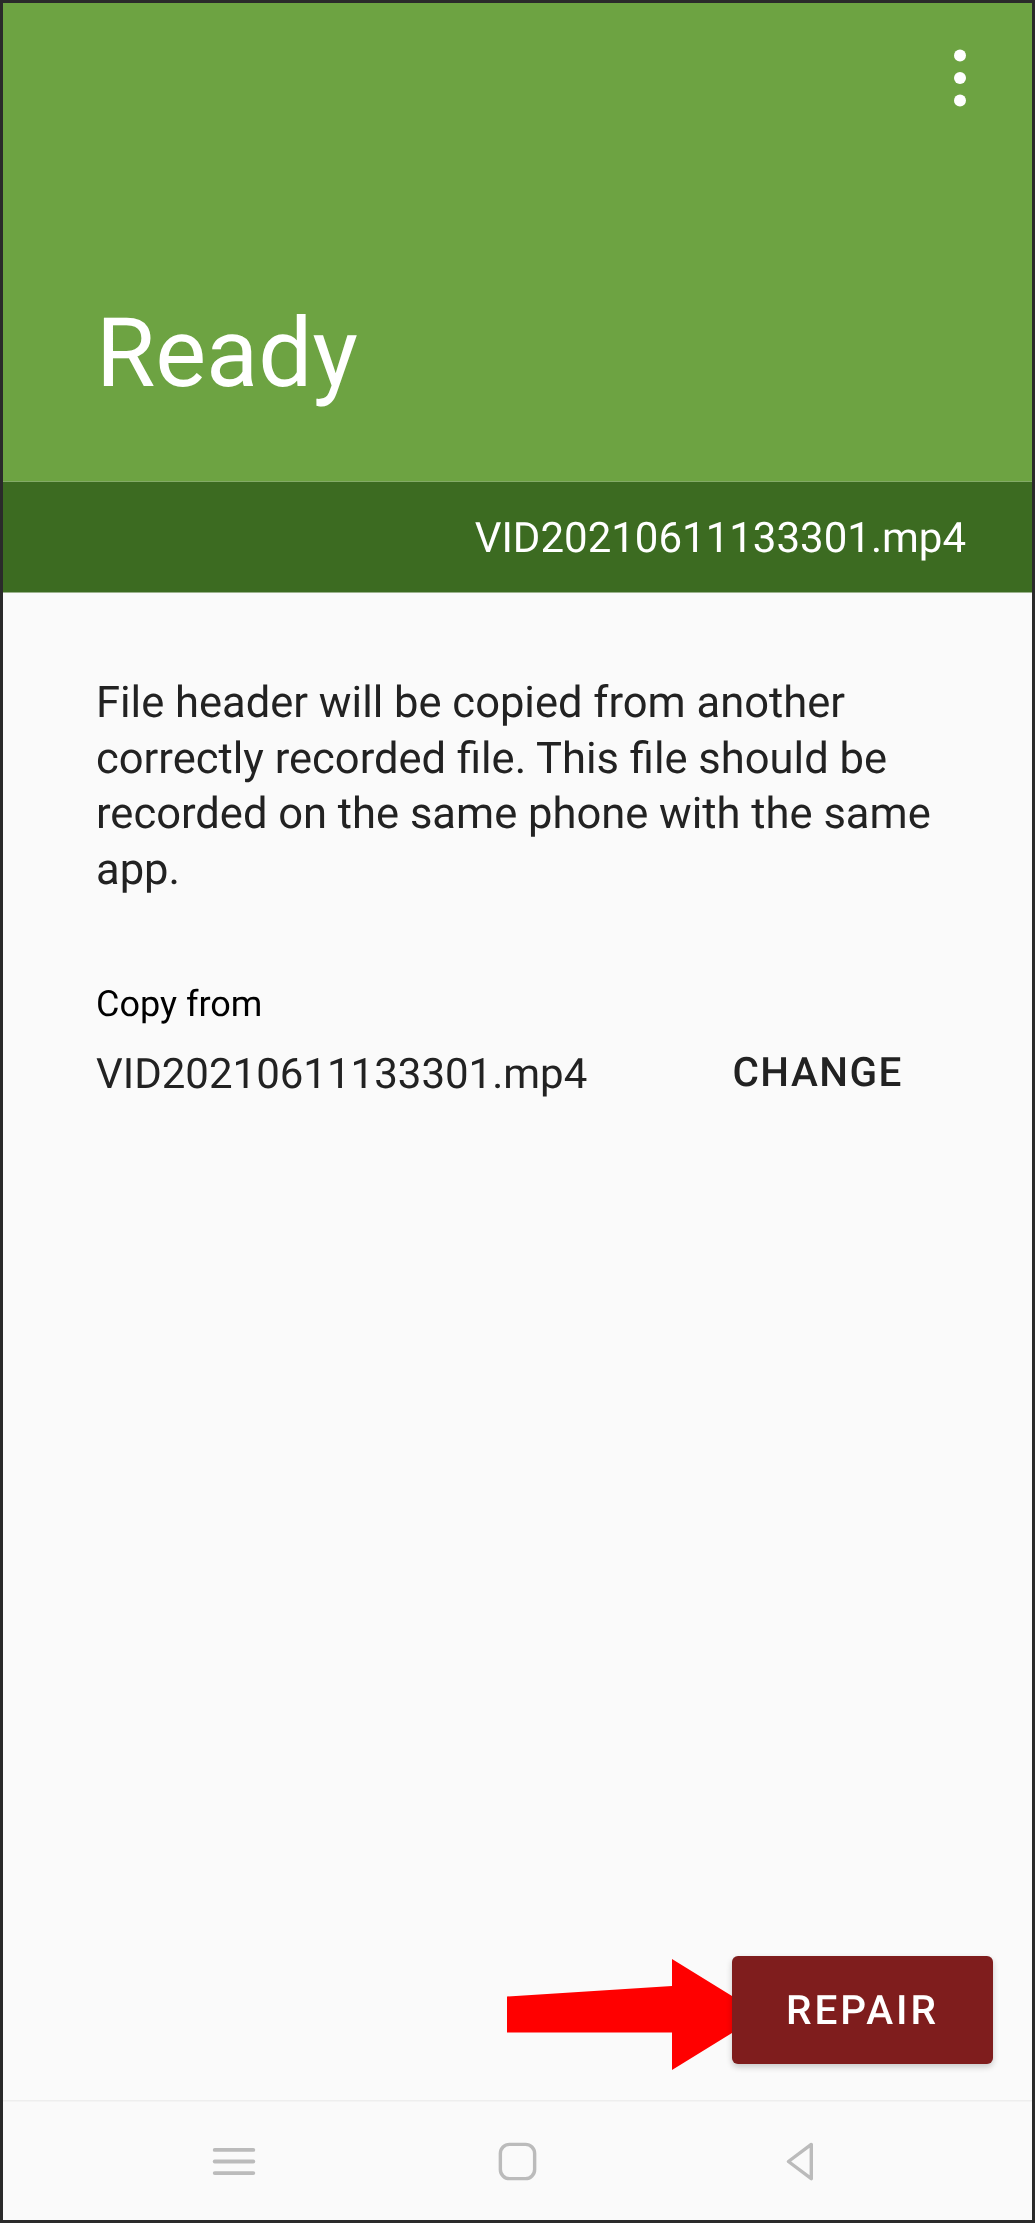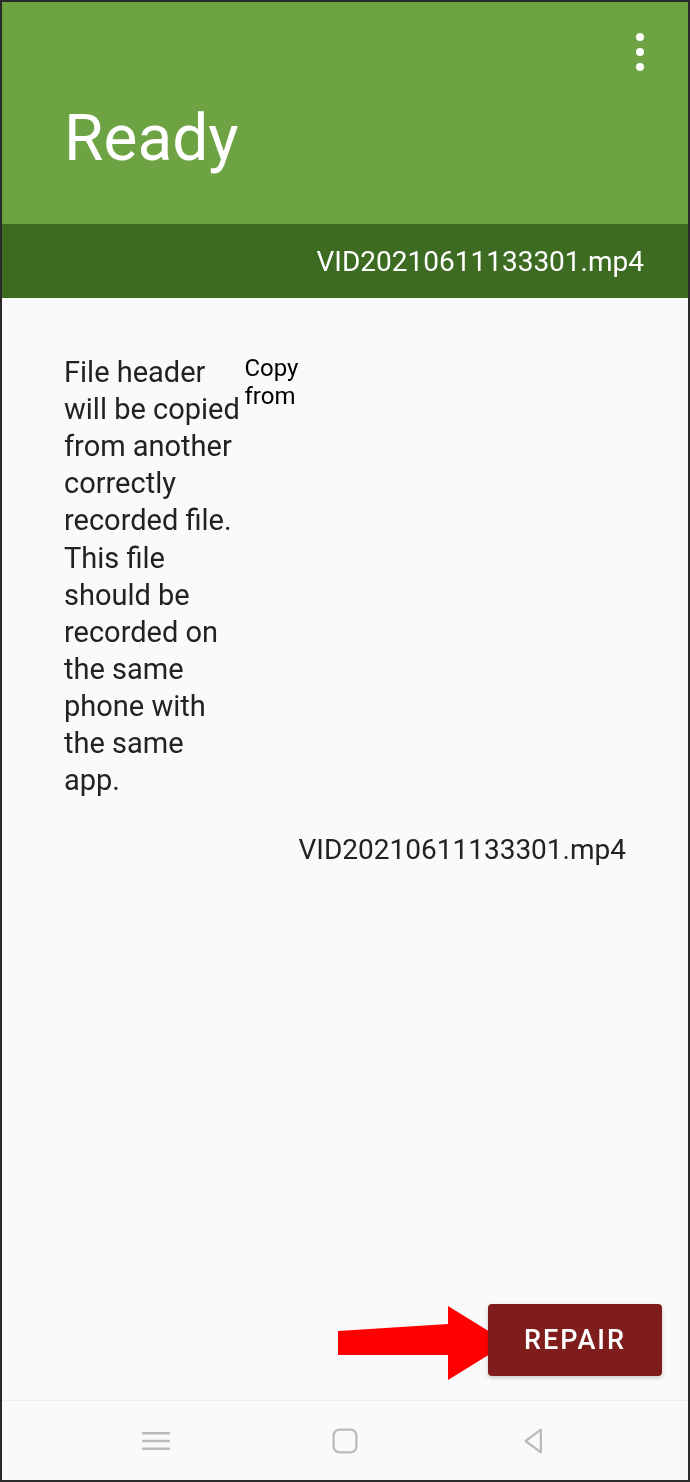--- a/index.html
+++ b/index.html
@@ -12,21 +12,21 @@
       width: 690px;
       height: 1482px;
       background: #fafafa;
       border: 2px solid #2a2a2a;
       display: flex;
       flex-direction: column;
       position: relative;
     }
     .header {
       background: #6da342;
-      height: 222px;
+      height: 319px;
       position: relative;
       display: flex;
       flex-direction: column;
       justify-content: flex-end;
       padding-left: 62px;
       padding-bottom: 48px;
     }
     .overflow-menu {
       position: absolute;
       top: 30px;
@@ -61,21 +61,21 @@
     }
     .filename-bar-text {
       color: #fff;
       font-size: 28px;
       font-weight: 400;
     }
     .content {
       flex: 1;
       padding: 56px 62px;
       display: flex;
-      flex-direction: row;
+      flex-direction: column;
     }
     .description {
       color: #222;
       font-size: 29px;
       line-height: 1.28;
       margin-bottom: 56px;
     }
     .copy-from-label {
       color: #000000;
       font-size: 24px;
@@ -158,20 +158,21 @@
   <span class="filename-bar-text">VID20210611133301.mp4</span>
 </div>
 
 <div class="content">
   <p class="description">File header will be copied from another correctly recorded file. This file should be recorded on the same phone with the same app.</p>
 
   <div class="copy-from-label">Copy from</div>
 
   <div class="copy-from-row">
     <span class="copy-from-filename">VID20210611133301.mp4</span>
+    <button class="change-button">CHANGE</button>
   </div>
 </div>
 
 <svg class="arrow" viewBox="0 0 170 74">
   <polygon points="0,25 110,18 110,0 170,37 110,74 110,49 0,49" fill="#ff0000"></polygon>
 </svg>
 
 <button class="repair-button">REPAIR</button>
 
 <div class="nav-bar">

